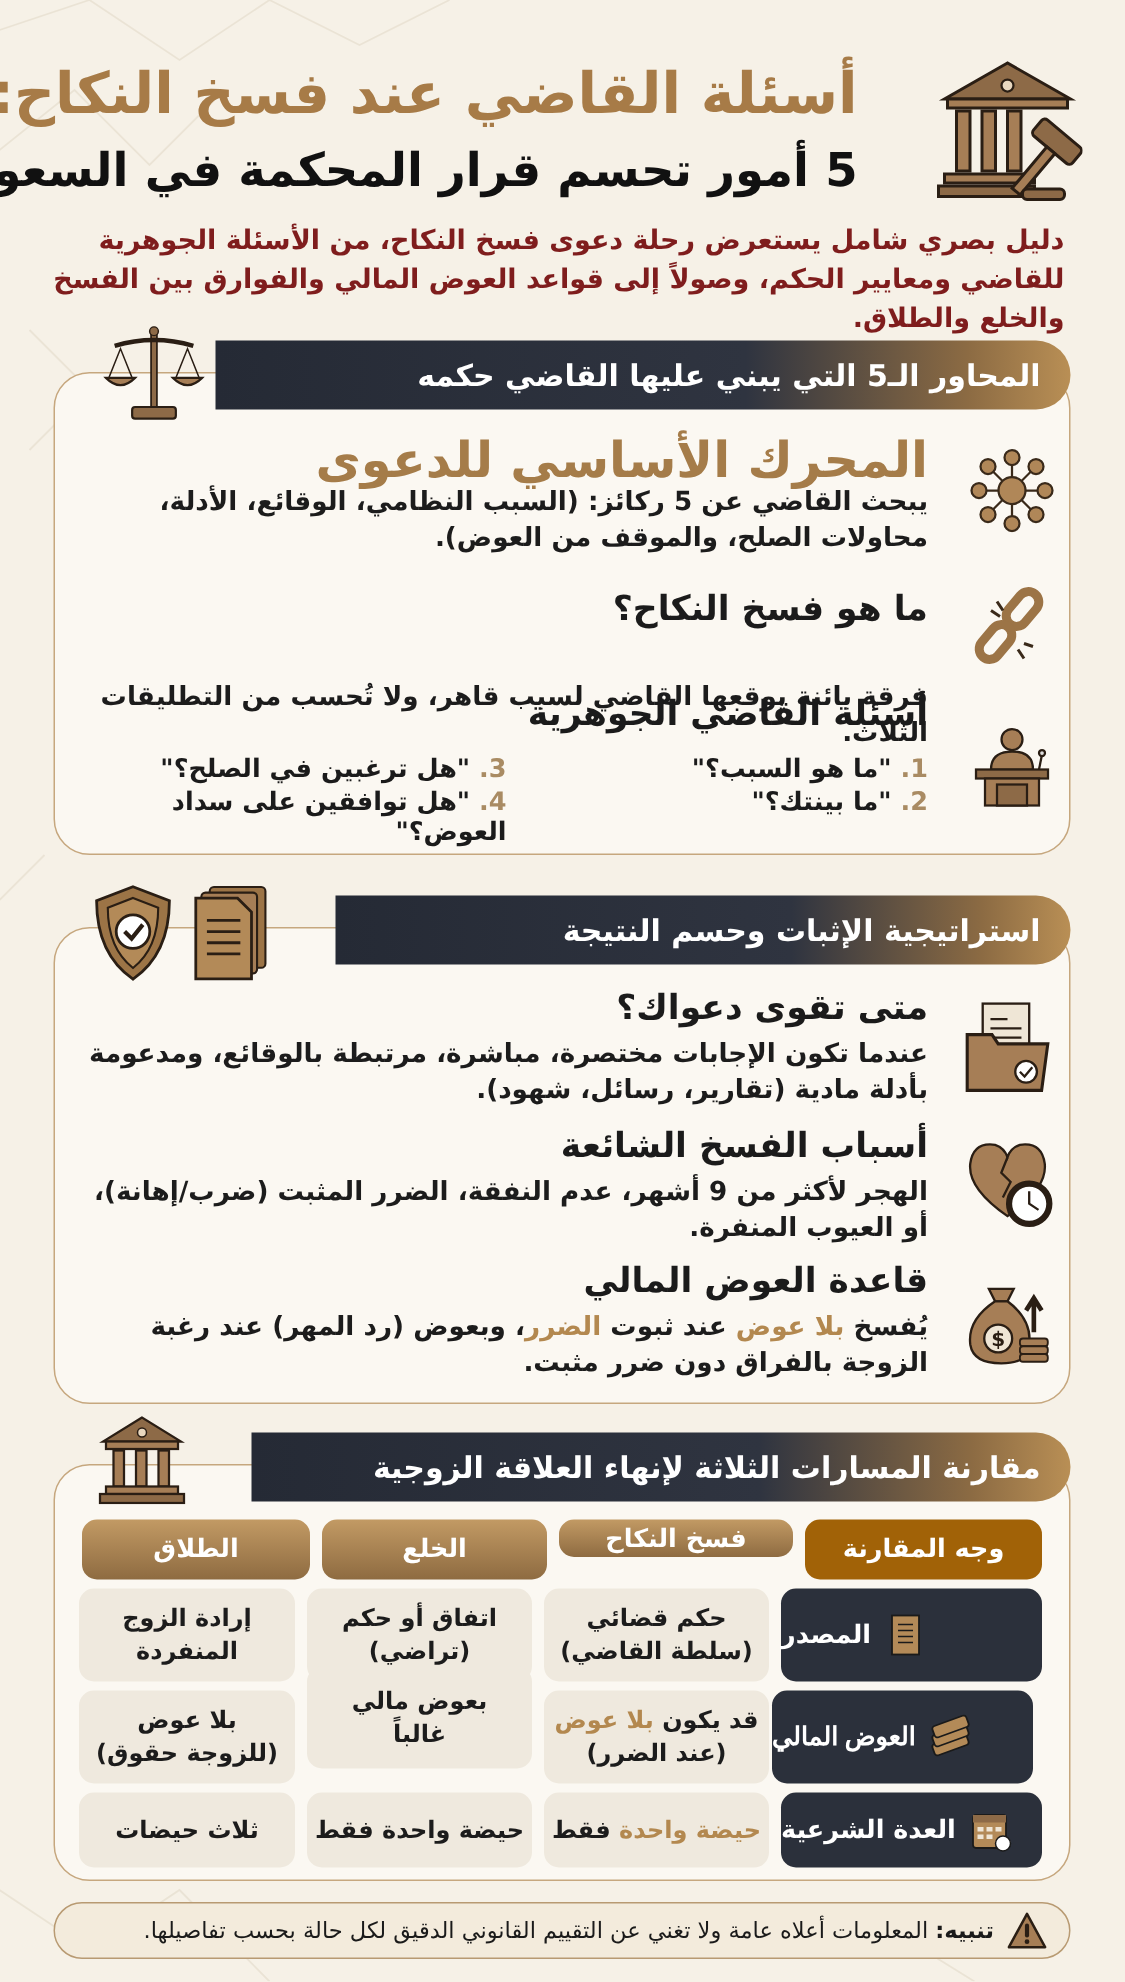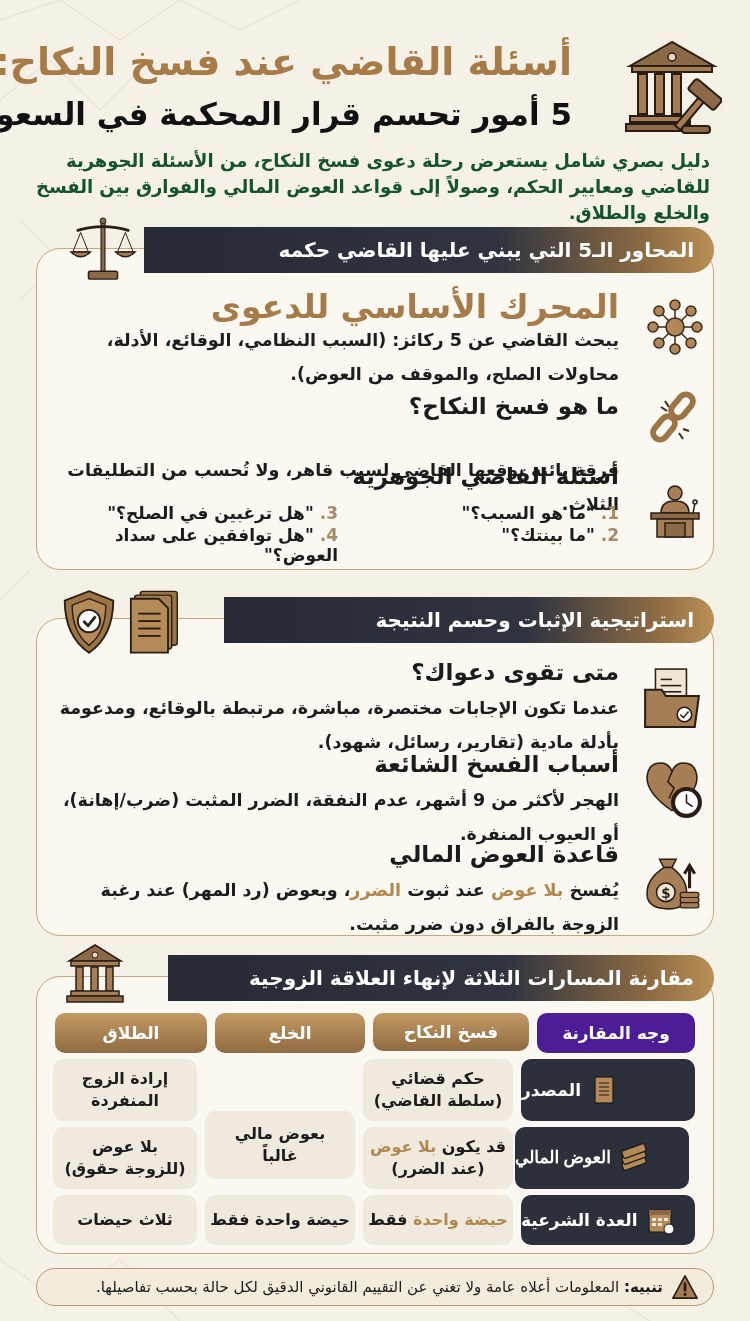--- a/index.html
+++ b/index.html
@@ -21,55 +21,55 @@
     position: absolute; right: 150px; top: 10px;
     font-size: 38px; font-weight: bold; color: #a77b47; white-space: nowrap;
     letter-spacing: -0.5px;
   }
   .title-sub {
     position: absolute; right: 150px; top: 66px;
     font-size: 31px; font-weight: bold; color: #111; white-space: nowrap;
   }
   .intro {
     position: absolute; top: 148px; right: 40px; left: 30px;
-    font-size: 18px; line-height: 26px; font-weight: bold; color: #14532d; text-align: right;
+    font-size: 18px; line-height: 26px; font-weight: bold; color: #7f1d1d; text-align: right;
   }
 
   
   .card {
     position: absolute; right: 36px; left: 36px;
     border: 1.5px solid #c6a77e; border-radius: 24px;
     background: #fbf8f2;
   }
   .sec-head {
     position: absolute; height: 46px; border-radius: 0 23px 23px 0;
     background: linear-gradient(to left, #b98f55 0%, #8c6b43 12%, #2f3440 38%, #252a35 100%);
     color: #fff; font-weight: bold; font-size: 20px;
     display: flex; align-items: center; padding-right: 20px;
   }
   .sec-icon { position: absolute; }
 
   .item { position: absolute; right: 0; left: 0; }
   .item-icon { position: absolute; right: 10px; width: 56px; height: 56px; }
   .item-title { position: absolute; right: 94px; font-weight: bold; white-space: nowrap; }
-  .item-body { position: absolute; right: 94px; left: 20px; font-size: 17.5px; font-weight: bold; line-height: 34px; color: #1c1c1c; }
+  .item-body { position: absolute; right: 94px; left: 20px; font-size: 17.5px; font-weight: bold; line-height: 24px; color: #1c1c1c; }
   .gold { color: #a57c49; }
   .accent { color: #b3884f; }
 
   .q-list { position: absolute; right: 94px; left: 20px; display: grid; grid-template-columns: 1fr 1fr; row-gap: 2px; font-size: 17px; font-weight: bold; }
   .q-num { color: #a98b63; }
 
   
   .tbl { position: absolute; right: 18px; left: 18px; }
   .cell {
     position: absolute; border-radius: 10px; display: flex; align-items: center; justify-content: center;
     text-align: center; font-size: 16px; font-weight: bold; line-height: 22px;
   }
   .cell.head-gold { background: linear-gradient(to bottom, #c29a64, #8e6b41); color: #fff; font-size: 17px; }
-  .cell.head-dark { background: #4c1d95; color: #fff; font-size: 17px; }
+  .cell.head-dark { background: #a16207; color: #fff; font-size: 17px; }
   .cell.rowlabel { background: #2b303b; color: #fff; font-size: 17px; justify-content: flex-end; padding-right: 14px; gap: 8px; }
   .cell.body { background: #efe9de; color: #1c1c1c; }
   .rowlabel .ic { width: 30px; height: 30px; }
 
   
   .notice {
     position: absolute; top: 1268px; right: 36px; left: 36px; height: 38px;
     border: 1.5px solid #b89a72; border-radius: 20px; background: #f3ebdc;
     display: flex; align-items: center; padding-right: 14px; gap: 8px;
     font-size: 15px; font-weight: bold; color: #1a1a1a;
@@ -264,38 +264,40 @@
         <rect x="26" y="24" width="7" height="24"></rect>
         <rect x="41" y="24" width="7" height="24"></rect>
       </g>
     <rect x="6" y="48" width="48" height="5" fill="#a67e56" stroke="#2a1e14" stroke-width="1.5"></rect>
     <rect x="2" y="53" width="56" height="6" fill="#8d6a47" stroke="#2a1e14" stroke-width="1.5"></rect>
   </svg>
 
   <div class="tbl" style="top:36px; height:230px;">
 
     <div class="cell head-dark" style="top:0; right:0; width:158px; height:40px;">وجه المقارنة</div>
-    <div class="cell head-gold" style="top:0; right:166px; width:156px; height:38px;">فسخ النكاح</div>
+    <div class="cell head-gold" style="top:0; right:166px; width:156px; height:25px;">فسخ النكاح</div>
     <div class="cell head-gold" style="top:0; right:330px; width:150px; height:40px;">الخلع</div>
     <div class="cell head-gold" style="top:0; right:488px; width:152px; height:40px;">الطلاق</div>
 
     <div class="cell rowlabel" style="top:46px; right:0; width:174px; height:62px;">
       <svg class="ic" viewBox="0 0 30 30">
           <rect x="6" y="2" width="18" height="26" fill="#b38a58" stroke="#1a1a1a" stroke-width="1.2"></rect>
           <g stroke="#1a1a1a">
             <line x1="10" y1="8" x2="20" y2="8"></line>
             <line x1="10" y1="12" x2="20" y2="12"></line>
             <line x1="10" y1="16" x2="20" y2="16"></line>
             <line x1="10" y1="20" x2="20" y2="20"></line>
           </g>
         </svg>
       <span>المصدر</span>
     </div>
     <div class="cell body" style="top:46px; right:182px; width:150px; height:62px; white-space:pre-line;">حكم قضائي
 (سلطة القاضي)</div>
+    <div class="cell body" style="top:46px; right:340px; width:150px; height:62px; white-space:pre-line;">اتفاق أو حكم
+(تراضي)</div>
     <div class="cell body" style="top:46px; right:498px; width:144px; height:62px; white-space:pre-line;">إرادة الزوج
 المنفردة</div>
 
     <div class="cell rowlabel" style="top:114px; right:6px; width:174px; height:62px;font-family:Liberation Serif, serif;">
       <svg class="ic" viewBox="0 0 30 30">
           <g fill="#b38a58" stroke="#1a1a1a" stroke-width="1.2">
             <rect x="3" y="16" width="24" height="8" rx="2" transform="rotate(-20 15 20)"></rect>
             <rect x="3" y="10" width="24" height="8" rx="2" transform="rotate(-20 15 14)"></rect>
             <rect x="3" y="4" width="24" height="8" rx="2" transform="rotate(-20 15 8)"></rect>
           </g>

